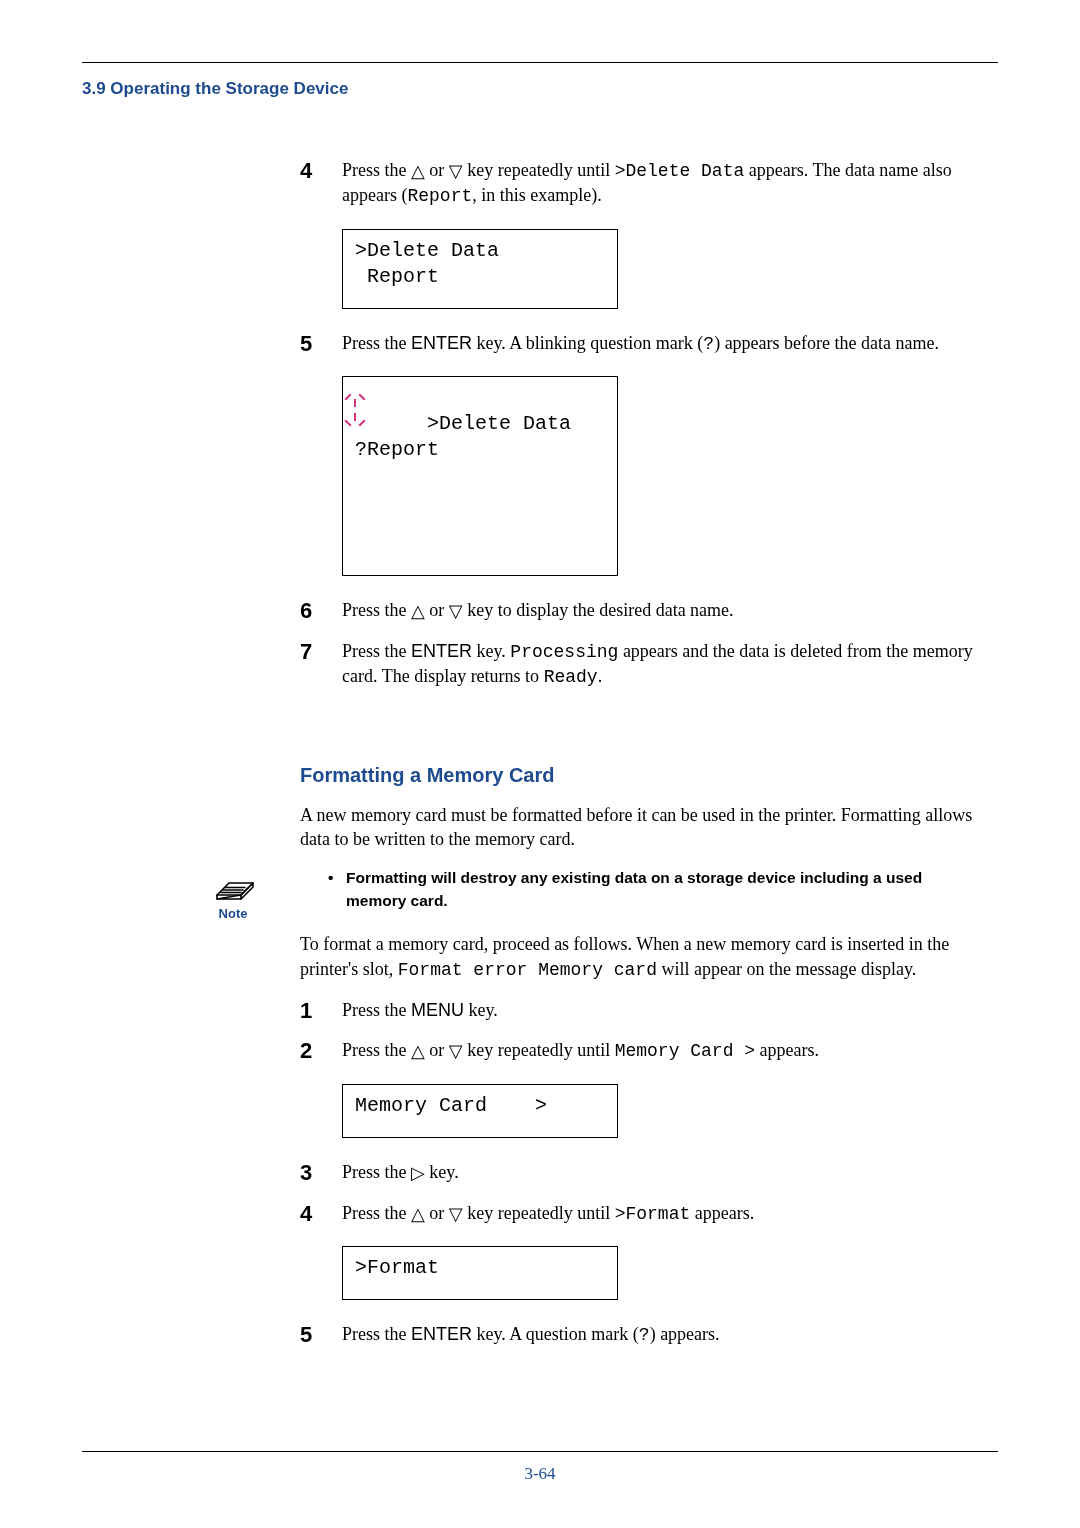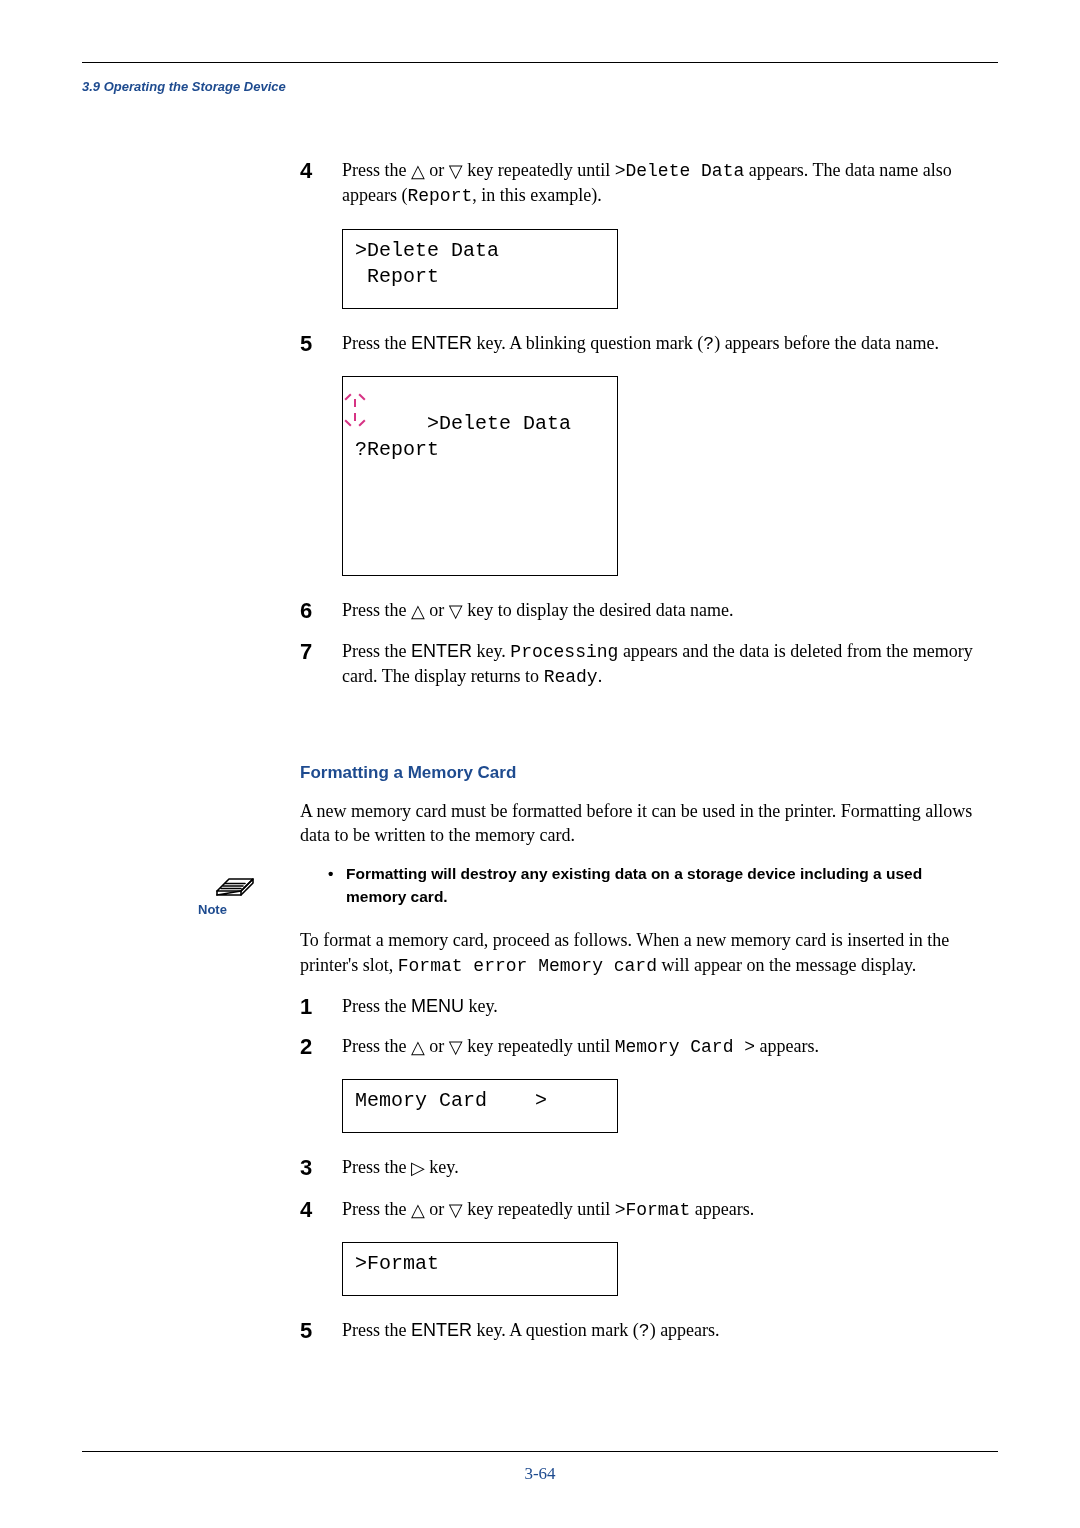--- a/index.html
+++ b/index.html
@@ -34,24 +34,23 @@
     height: 0;
     border-top: 1.5px solid var(--rule-color);
   }
   .top-rule { top: 62px; }
   .bot-rule { bottom: 76px; }
   .running-head {
     position: absolute;
     top: 78px;
     left: var(--margin-l);
     font-family: Arial, Helvetica, sans-serif;
-    font-size: 13px;
+    font-size: 17px;
     font-weight: bold;
     color: var(--heading-blue);
-    font-style: italic;
   }
   .page-num {
     position: absolute;
     bottom: 42px;
     left: 0;
     right: 0;
     text-align: center;
     font-family: "Times New Roman", Times, serif;
     font-size: 17px;
     color: var(--heading-blue);
@@ -121,36 +120,37 @@
     position: absolute;
     width: 2px;
     height: 8px;
     background: #d63384;
   }
 
   
   .subhead {
     font-family: Arial, Helvetica, sans-serif;
     font-weight: bold;
-    font-size: 17px;
+    font-size: 20px;
     color: var(--heading-blue);
     margin: 28px 0 14px 0;
   }
   .para { margin: 0 0 16px 0; }
 
   
   .note-wrap {
     position: relative;
     margin: 0 0 20px 0;
   }
   .note-icon {
     position: absolute;
     left: -102px;
     top: -4px;
     width: 70px;
+    text-align: center;
   }
   .note-icon svg { display: block; margin: 0 auto; }
   .note-label {
     font-family: Arial, Helvetica, sans-serif;
     font-size: 13px;
     font-weight: bold;
     color: var(--note-blue);
     margin-top: 2px;
   }
   .note-list {

